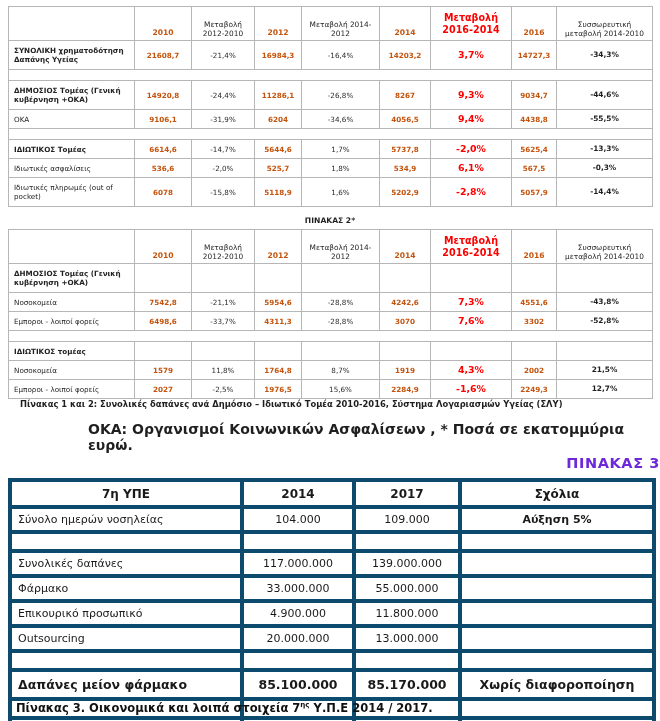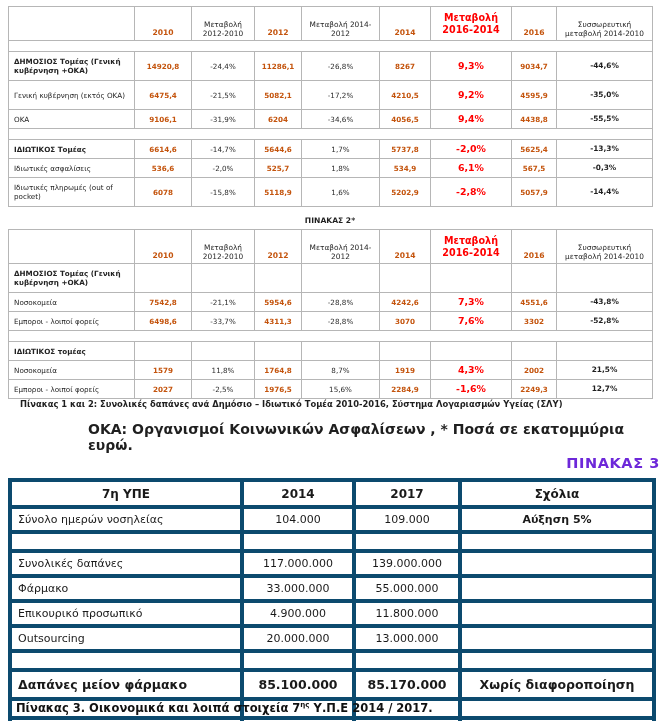--- a/index.html
+++ b/index.html
@@ -189,44 +189,44 @@
       <td class="redhdr">
         <div>Μεταβολή</div>
         <div>2016-2014</div>
       </td>
       <td class="yr">2016</td>
       <td class="chg">
         <div>Συσσωρευτική</div>
         <div>μεταβολή 2014-2010</div>
       </td>
     </tr>
+  <tr class="tall">
+        <td class="lbl b">ΣΥΝΟΛΙΚΗ  χρηματοδότηση Δαπάνης Υγείας</td>
+        <td class="num">21608,7</td>
+        <td class="pct">-21,4%</td>
+        <td class="num">16984,3</td>
+        <td class="pct">-16,4%</td>
+        <td class="num">14203,2</td>
+        <td class="red">3,7%</td>
+        <td class="num">14727,3</td>
+        <td class="cum">-34,3%</td>
+      </tr>
       <tr class="spacer">
         <td colspan="9"></td>
       </tr>
       <tr class="tall">
         <td class="lbl b">ΔΗΜΟΣΙΟΣ Τομέας (Γενική κυβέρνηση +ΟΚΑ)</td>
         <td class="num">14920,8</td>
         <td class="pct">-24,4%</td>
         <td class="num">11286,1</td>
         <td class="pct">-26,8%</td>
         <td class="num">8267</td>
         <td class="red">9,3%</td>
         <td class="num">9034,7</td>
         <td class="cum">-44,6%</td>
-      </tr>
-      <tr class="tall">
-        <td class="lbl">Γενική κυβέρνηση (εκτός ΟΚΑ)</td>
-        <td class="num">6475,4</td>
-        <td class="pct">-21,5%</td>
-        <td class="num">5082,1</td>
-        <td class="pct">-17,2%</td>
-        <td class="num">4210,5</td>
-        <td class="red">9,2%</td>
-        <td class="num">4595,9</td>
-        <td class="cum">-35,0%</td>
       </tr>
       <tr class="">
         <td class="lbl">ΟΚΑ</td>
         <td class="num">9106,1</td>
         <td class="pct">-31,9%</td>
         <td class="num">6204</td>
         <td class="pct">-34,6%</td>
         <td class="num">4056,5</td>
         <td class="red">9,4%</td>
         <td class="num">4438,8</td>

